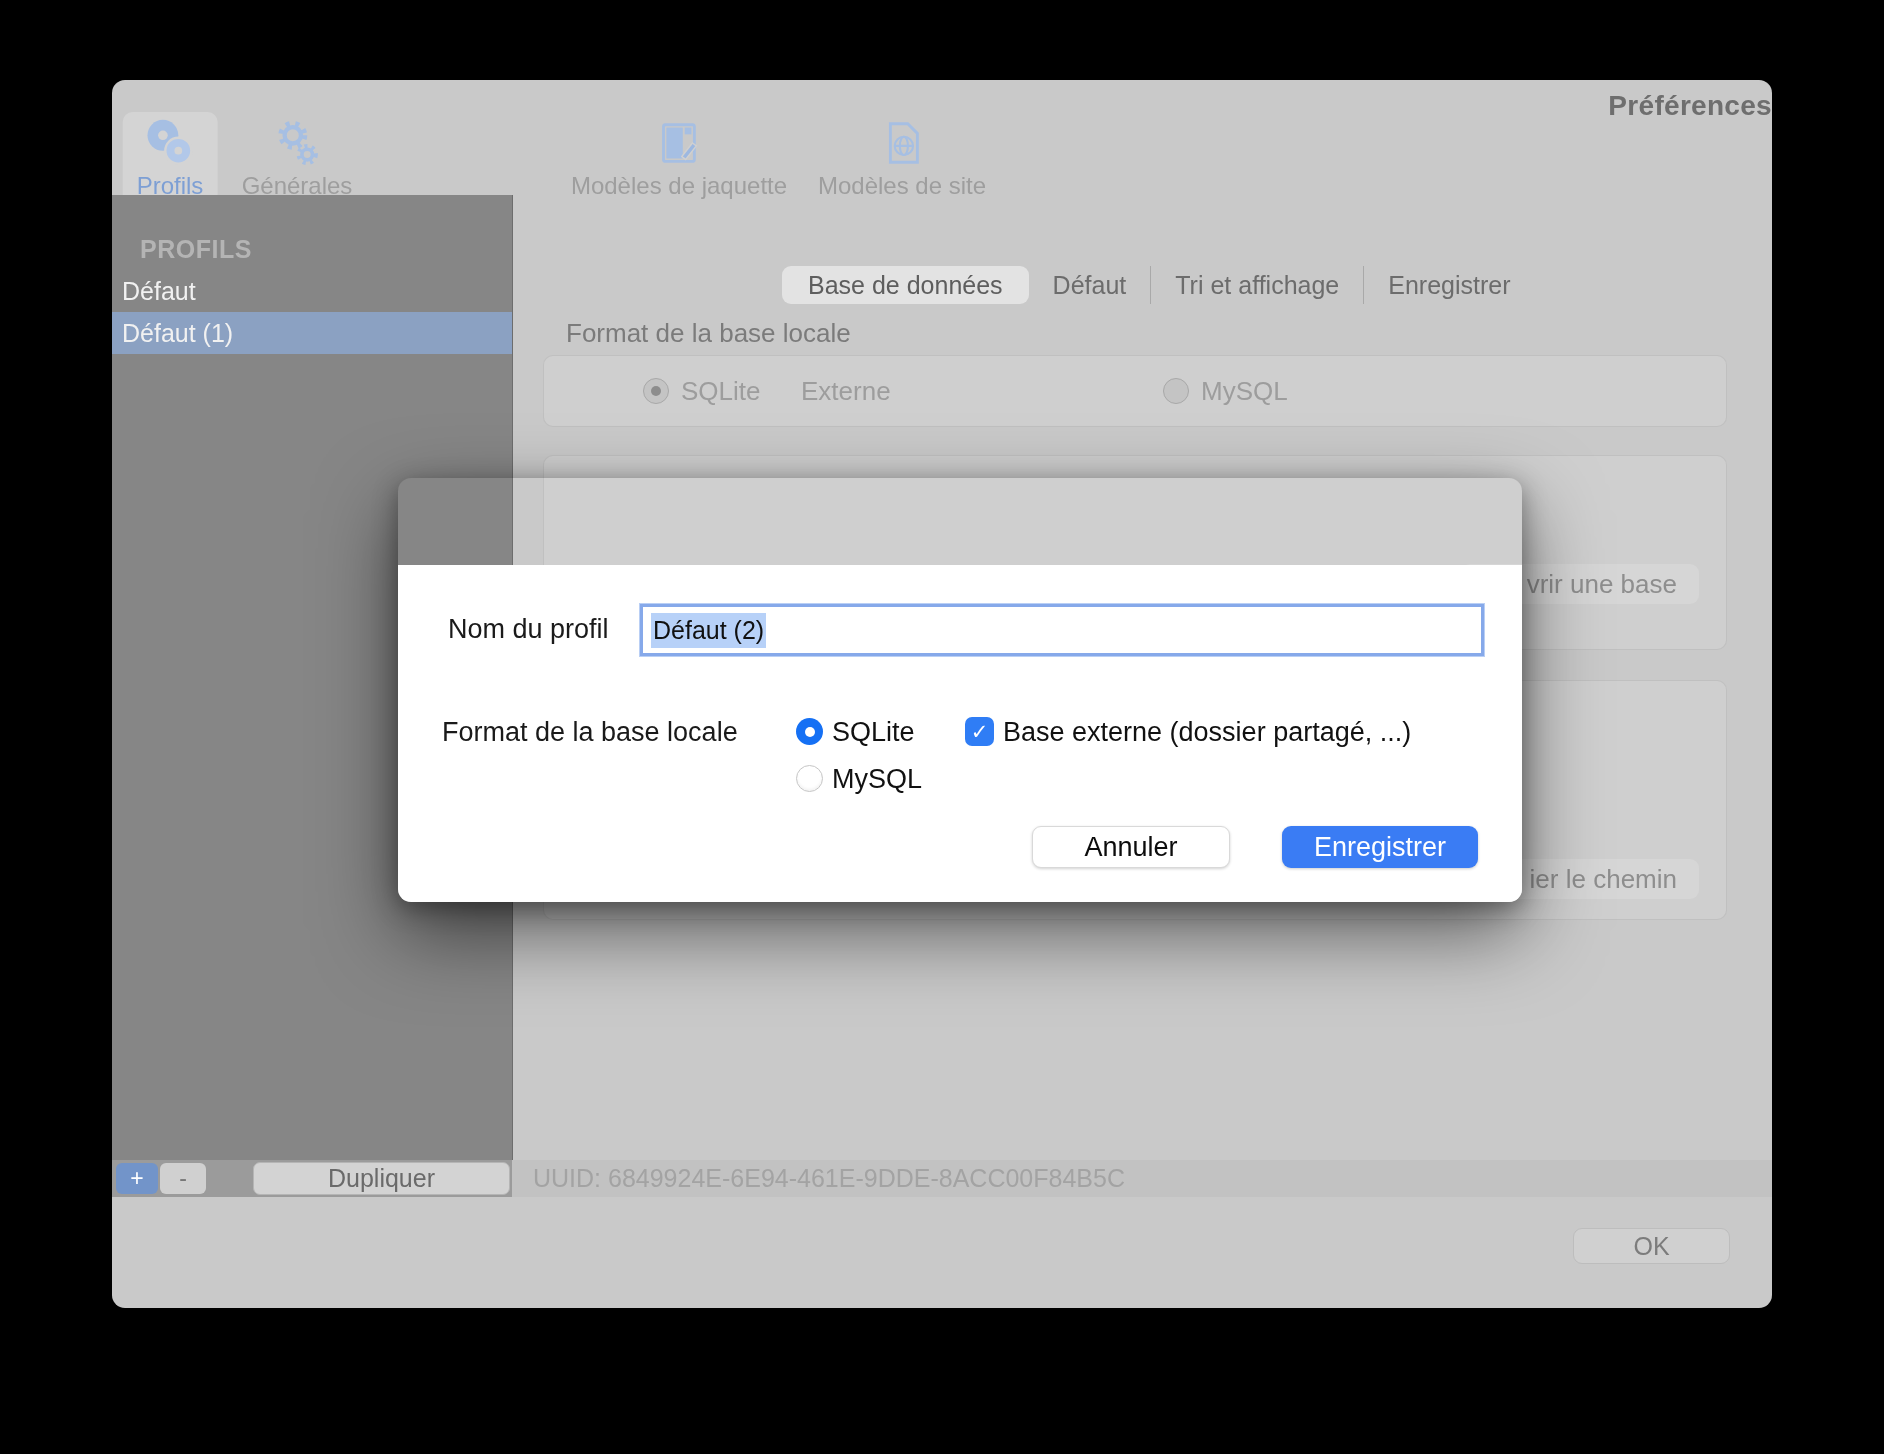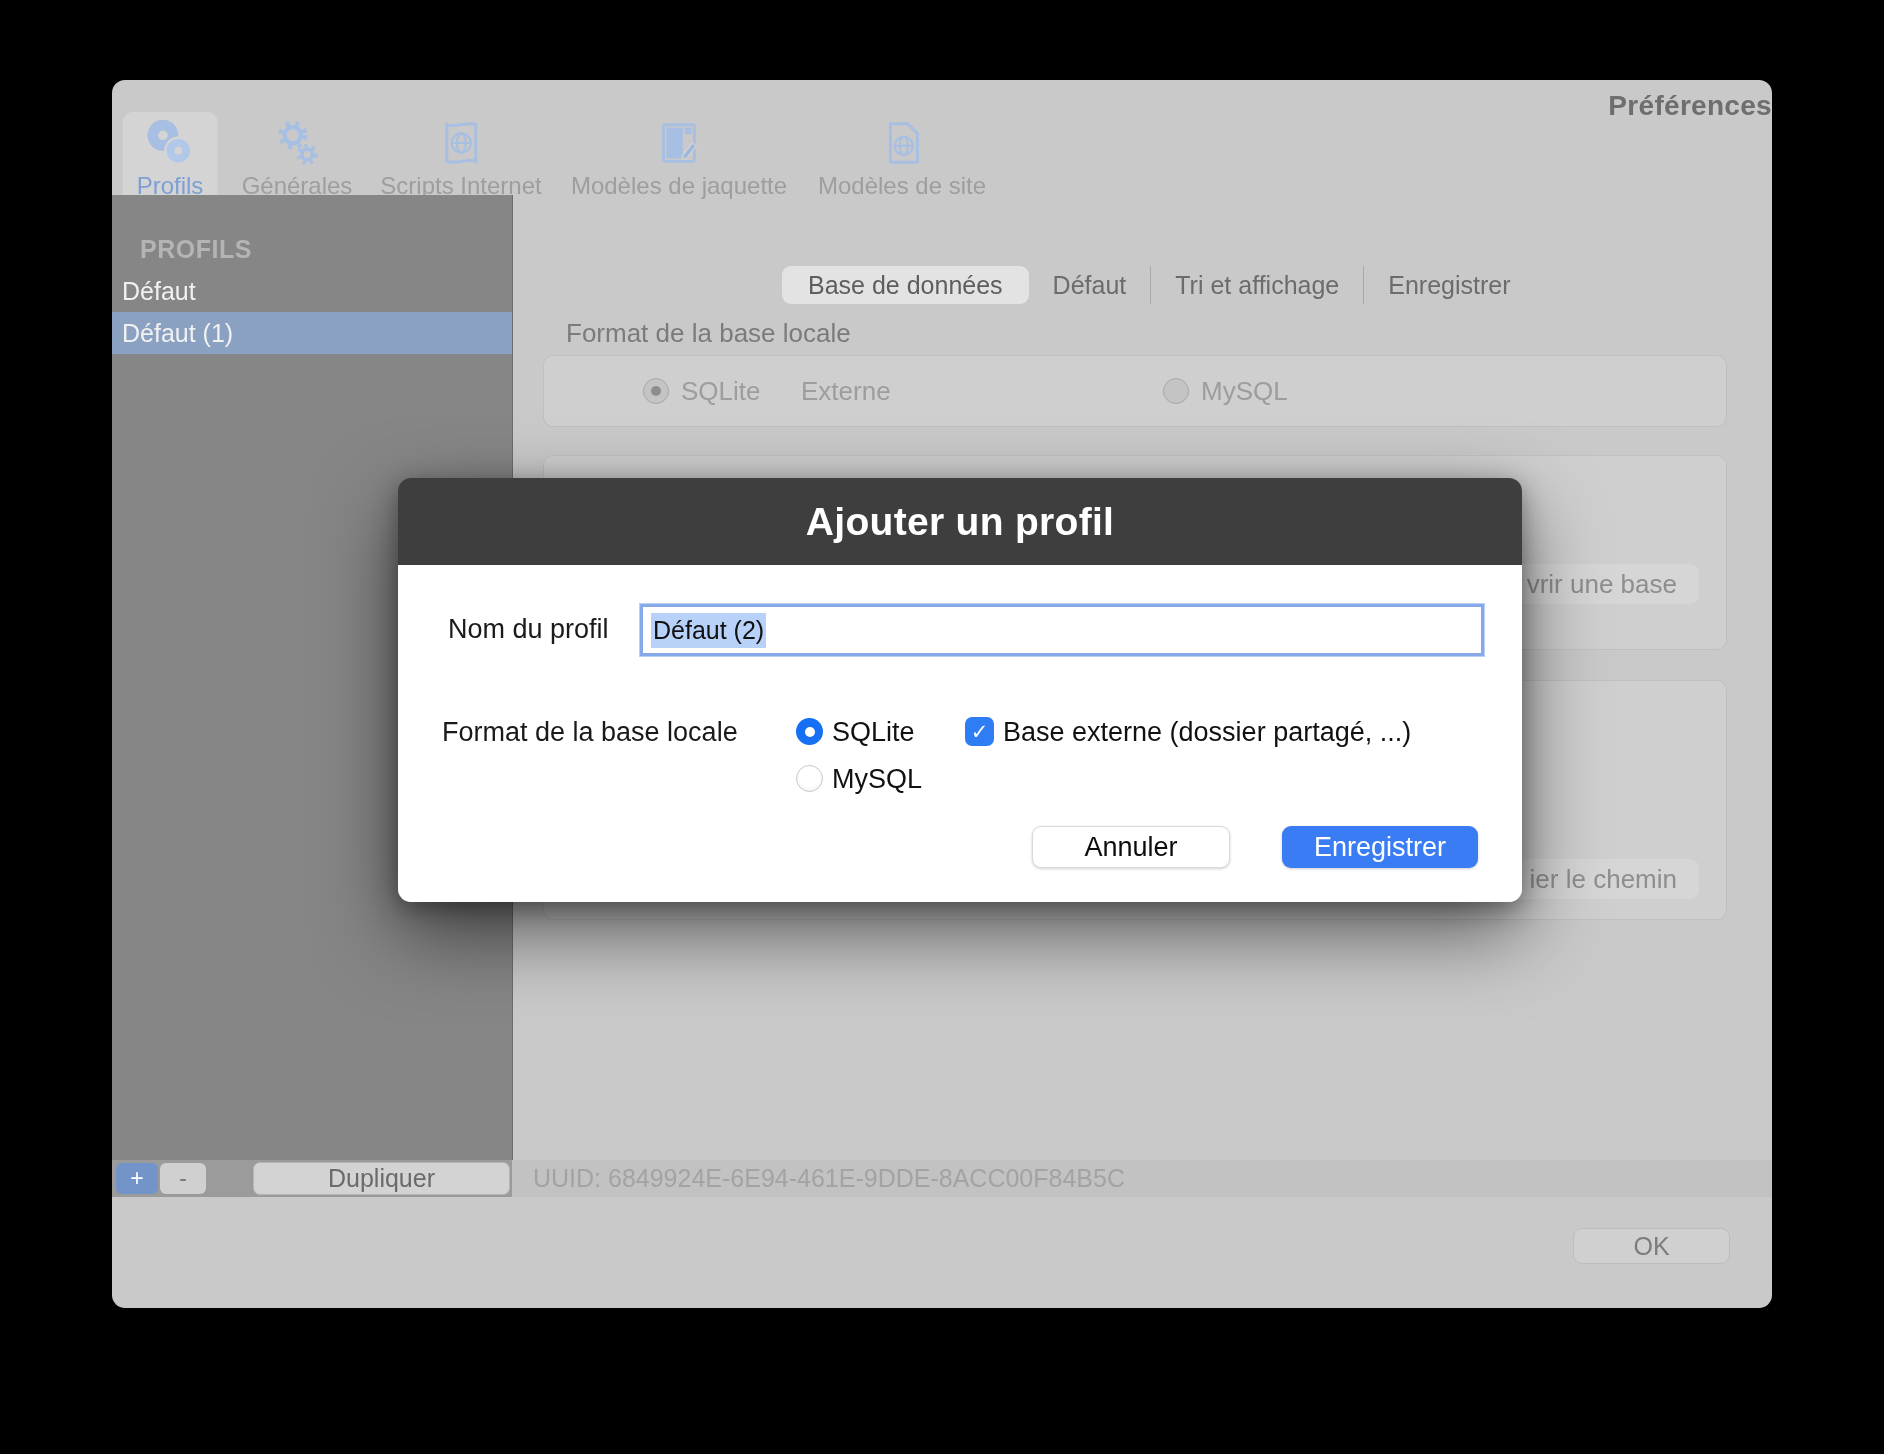--- a/index.html
+++ b/index.html
@@ -169,29 +169,20 @@
   <div class="titem" style="left:185px">
     <svg class="ticon" viewBox="0 0 56 56" fill="none" stroke="#a6bfe3">
       <circle cx="24" cy="20" r="12" stroke-width="6" stroke-dasharray="4 5.8"></circle>
       <circle cx="24" cy="20" r="8.5" stroke-width="4.5"></circle>
       <circle cx="39" cy="40" r="8.5" stroke-width="5" stroke-dasharray="3 4.4"></circle>
       <circle cx="39" cy="40" r="5.5" stroke-width="3.8"></circle>
     </svg>
     <span class="tlabel">Générales</span>
   </div>
 
-  <div class="titem" style="left:349px">
-    <svg class="ticon" viewBox="0 0 56 56" fill="none" stroke="#a6bfe3">
-      <path d="M13 9 C19 13 37 5 43 9 L43 47 C37 43 19 51 13 47 Z" stroke-width="3"></path>
-      <circle cx="28" cy="28" r="10" stroke-width="2.2"></circle>
-      <ellipse cx="28" cy="28" rx="4.5" ry="10" stroke-width="2.2"></ellipse>
-      <line x1="18" y1="28" x2="38" y2="28" stroke-width="2.2"></line>
-    </svg>
-    <span class="tlabel">Scripts Internet</span>
-  </div>
 
   <div class="titem" style="left:567px">
     <svg class="ticon" viewBox="0 0 56 56">
       <rect x="12" y="9" width="32" height="38" rx="2" fill="none" stroke="#a6bfe3" stroke-width="3"></rect>
       <rect x="15" y="12" width="17" height="32" fill="#a6bfe3"></rect>
       <rect x="34" y="12" width="7" height="7" fill="#a6bfe3"></rect>
       <path d="M31 42 L42 28 L46 31 L35 45 Z" fill="#9db8e0" stroke="#d0d0d0" stroke-width="1.5"></path>
     </svg>
     <span class="tlabel">Modèles de jaquette</span>
   </div>
@@ -244,23 +235,20 @@
   <div id="bottombar-right"></div>
   <div class="smallbtn" id="btn-add">+</div>
   <div class="smallbtn" id="btn-remove">-</div>
   <div id="btn-duplicate">Dupliquer</div>
   <div id="uuid">UUID: 6849924E-6E94-461E-9DDE-8ACC00F84B5C</div>
 
   <div id="btn-ok">OK</div>
 </div>
 
 <div id="dialog">
-  <div id="dialog-header">
-    <span id="dialog-title">Ajouter un profil</span>
-  </div>
   <div id="dialog-body">
 
     <div class="dlg-label" style="left:50px;top:49px">Nom du profil</div>
     <div id="name-field">
       <span class="seltext">Défaut (2)</span>
     </div>
 
     <div class="dlg-label" style="left:44px;top:152px">Format de la base locale</div>
 
     <div class="radio-on" style="left:398px;top:153px">

